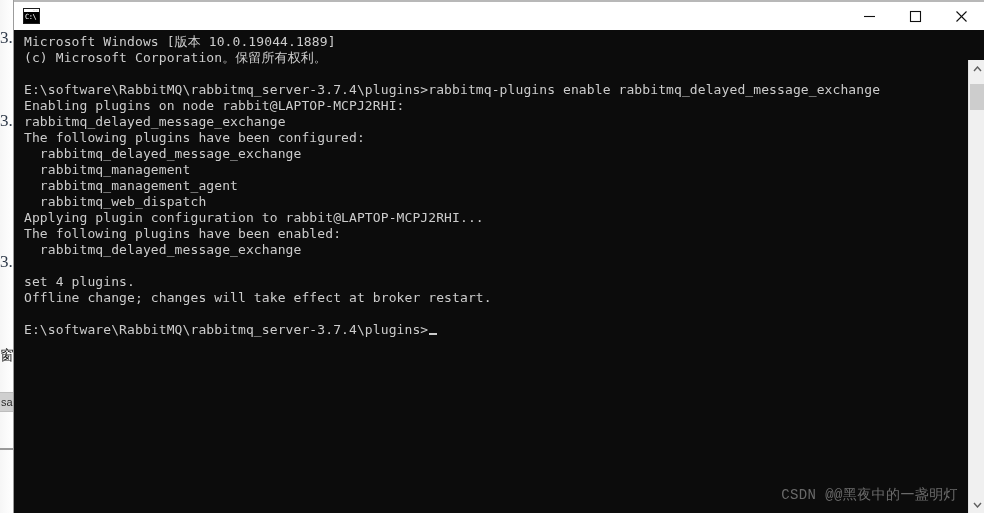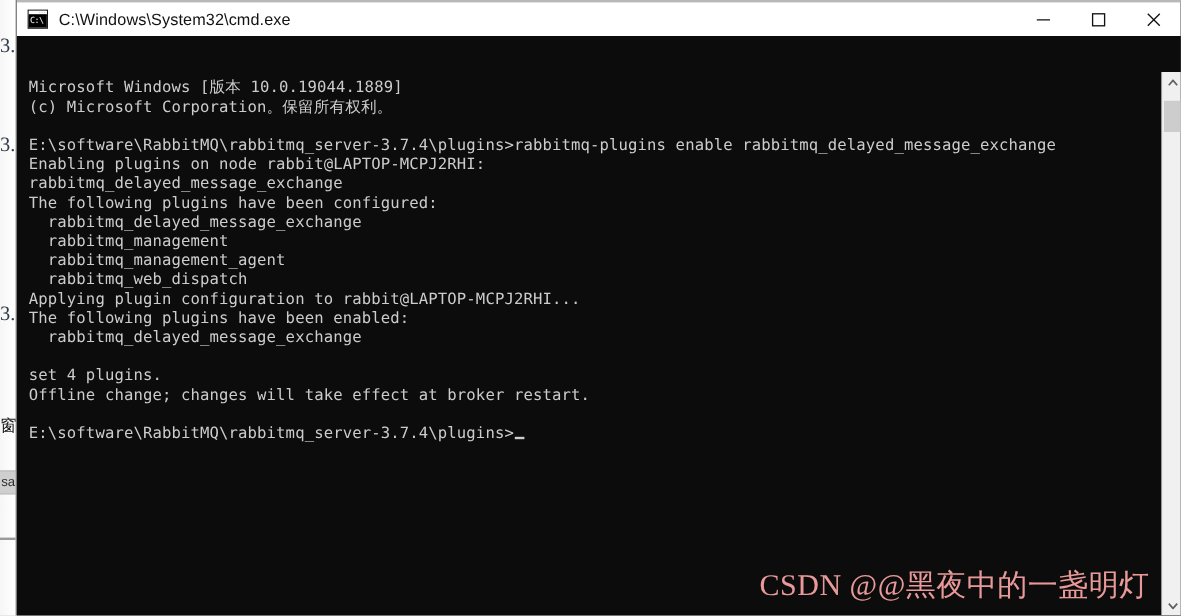--- a/index.html
+++ b/index.html
@@ -183,21 +183,20 @@
     position: absolute;
     left: 10px;
     top: 4px;
     right: 24px;
     color: #cccccc;
     font-family: "DejaVu Sans Mono", "Liberation Mono", monospace;
     font-size: 13px;
     line-height: 16px;
     white-space: pre;
     letter-spacing: 0.1px;
-    margin-top: 32px;
   }
   #terminal-text .line {
     height: 16px;
     white-space: pre;
   }
   #cursor-block {
     display: inline-block;
     width: 8px;
     height: 2px;
     background: #cccccc;
@@ -205,23 +204,23 @@
     margin-left: 1px;
     position: relative;
     top: 1px;
   }
 
   
   #watermark {
     position: absolute;
     right: 26px;
     bottom: 9px;
-    color: #fca5a5;
-    font-family: Liberation Serif, serif;
-    font-size: 25px;
+    color: #737373;
+    font-family: Liberation Mono, monospace;
+    font-size: 14px;
     letter-spacing: 0.4px;
     white-space: nowrap;
     opacity: 0.92;
   }
 
   
   #vscrollbar {
     position: absolute;
     right: 0;
     top: 30px;
@@ -280,21 +279,20 @@
 
 <div id="cmd-window">
 
   <div id="title-bar">
     <div id="app-icon">
       <div class="icon-titlestrip">
         <span class="icon-dots">···</span>
       </div>
       <div class="icon-prompt">C:\</div>
     </div>
-    <div id="title-text">C:\Windows\System32\cmd.exe</div>
 
     <div id="window-controls">
       <div class="win-btn">
         <svg width="13" height="13" viewBox="0 0 13 13">
           <line x1="1" y1="6.5" x2="12" y2="6.5" stroke="#101010" stroke-width="1.1"></line>
         </svg>
       </div>
       <div class="win-btn">
         <svg width="13" height="13" viewBox="0 0 13 13">
           <rect x="1.5" y="1.5" width="10" height="10" fill="none" stroke="#101010" stroke-width="1.1"></rect>

